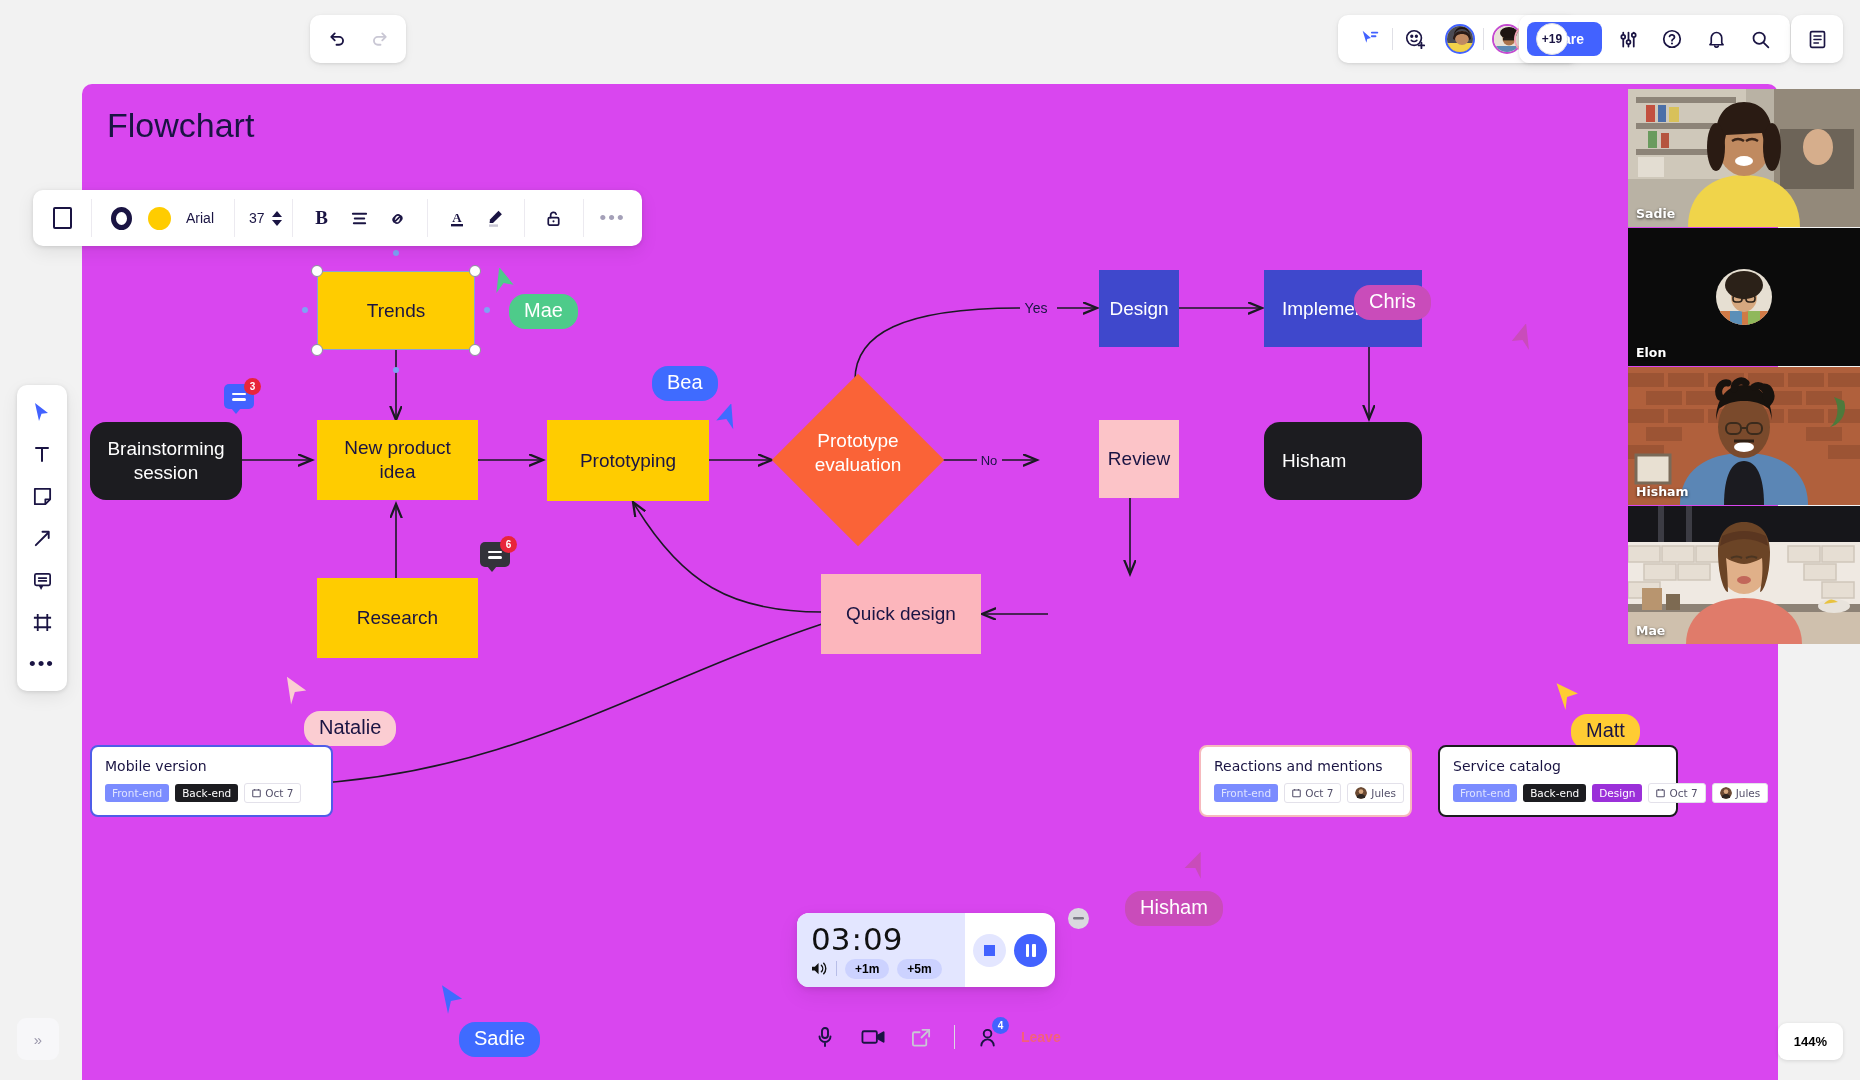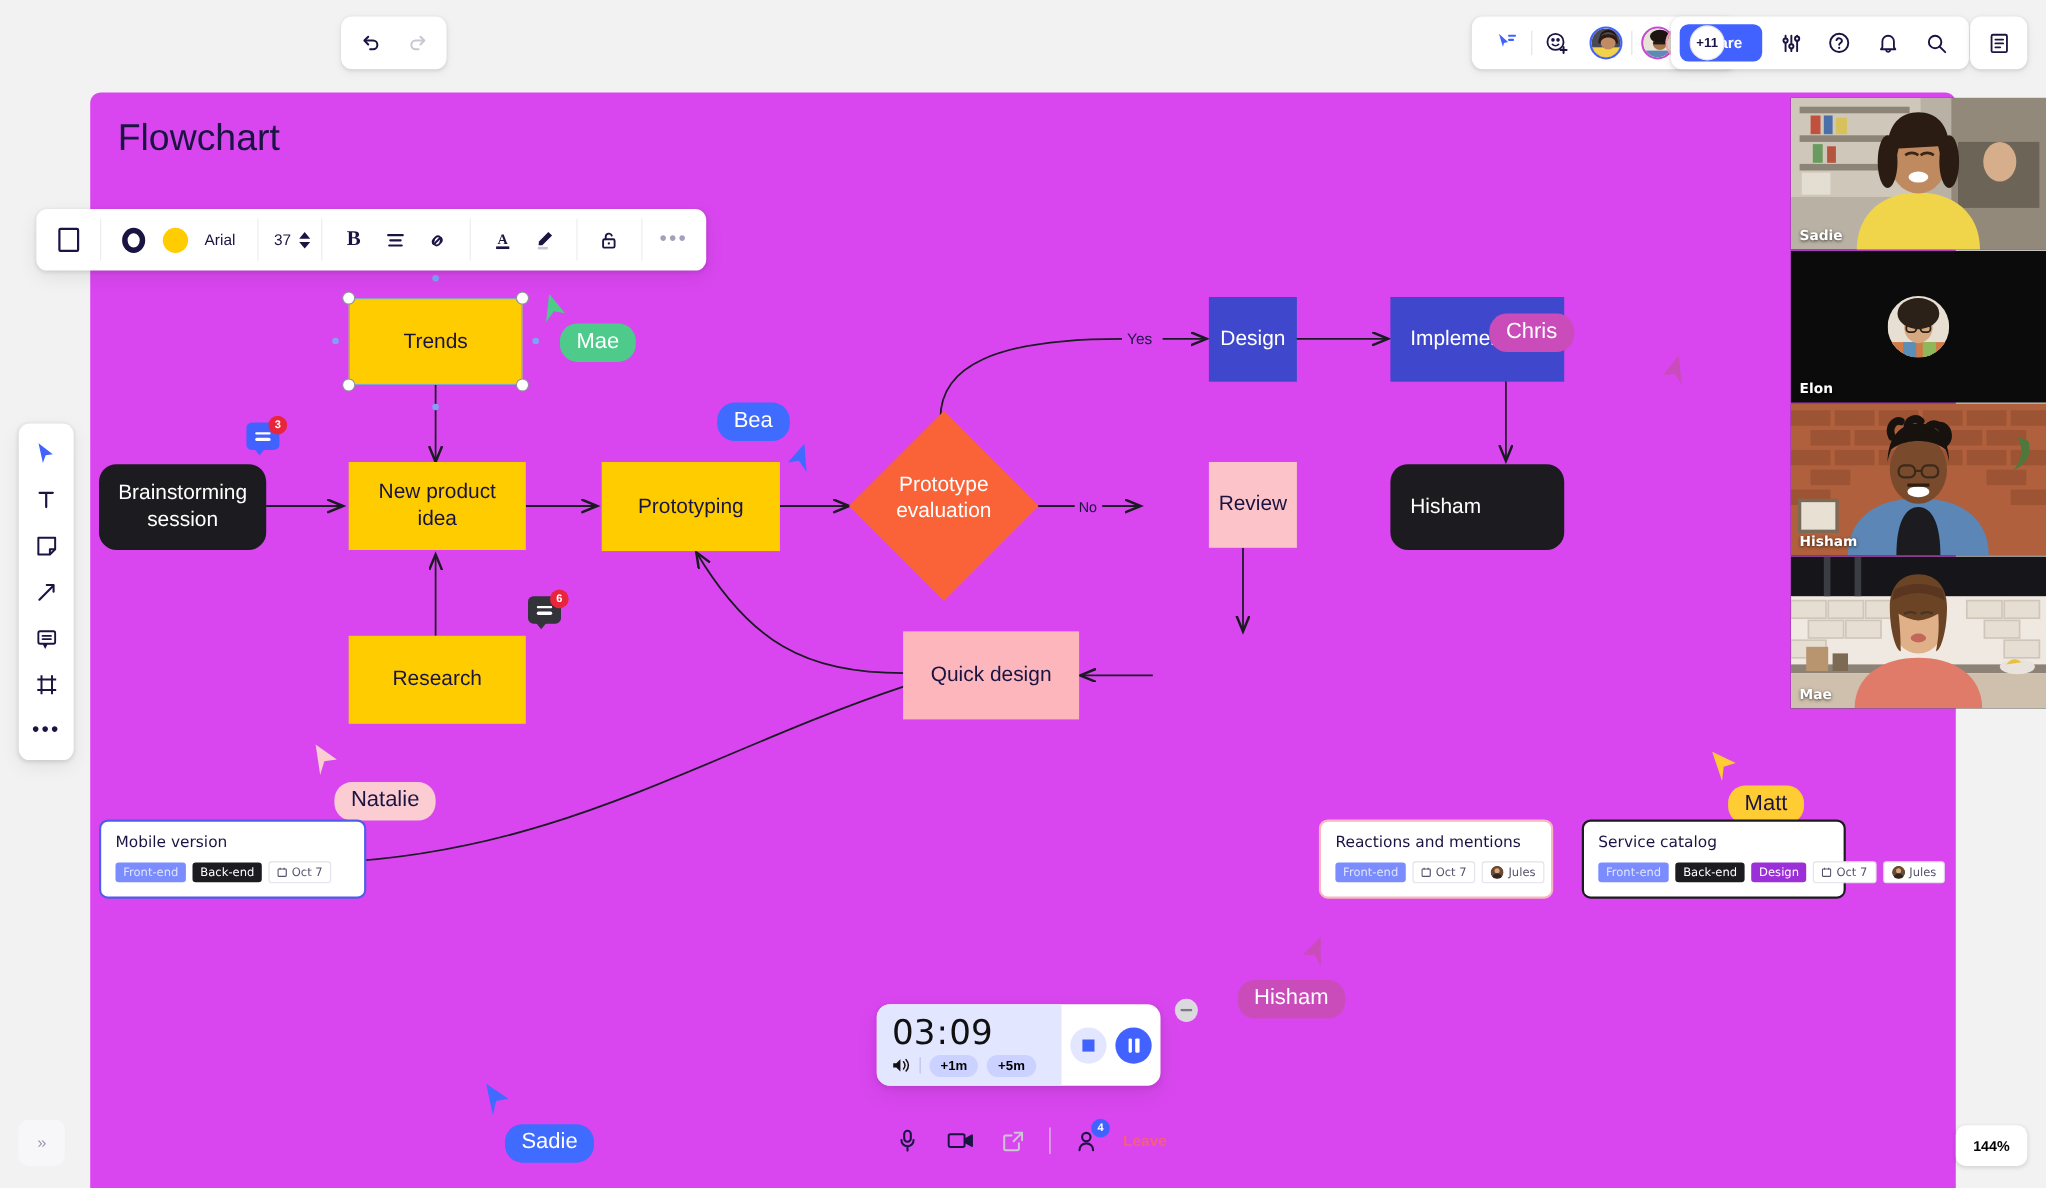--- a/index.html
+++ b/index.html
@@ -306,21 +306,21 @@
         </div>
         <div class="avatar pink">
           <svg width="30" height="30" viewBox="0 0 30 30">
             <rect width="30" height="30" fill="#ddd6cd"></rect>
             <rect y="21" width="30" height="9" fill="#c98f7f"></rect>
             <circle cx="15" cy="14" r="6.5" fill="#d9a882"></circle>
             <path d="M5 9h20l-2-5H7z" fill="#2c2320"></path>
             <path d="M6 14c0-6 3-9 9-9s9 3 9 9l-3 2c0-5-2-7-6-7s-6 2-6 7z" fill="#3a2b22"></path>
           </svg>
         </div>
-        <div class="av-more">+11</div>
+        <div class="av-more">+19</div>
       </div>
     </div>
 
     <div class="tb-group" id="right-group">
       <button class="share-btn">Share</button>
       <div class="tb-icon">
         <svg width="21" height="21" viewBox="0 0 24 24" stroke="#1a1443" stroke-width="2" stroke-linecap="round">
           <path d="M6 4v16M12 4v16M18 4v16"></path>
           <circle cx="6" cy="9" r="2.2" fill="#fff"></circle>
             <circle cx="12" cy="15" r="2.2" fill="#fff"></circle>

